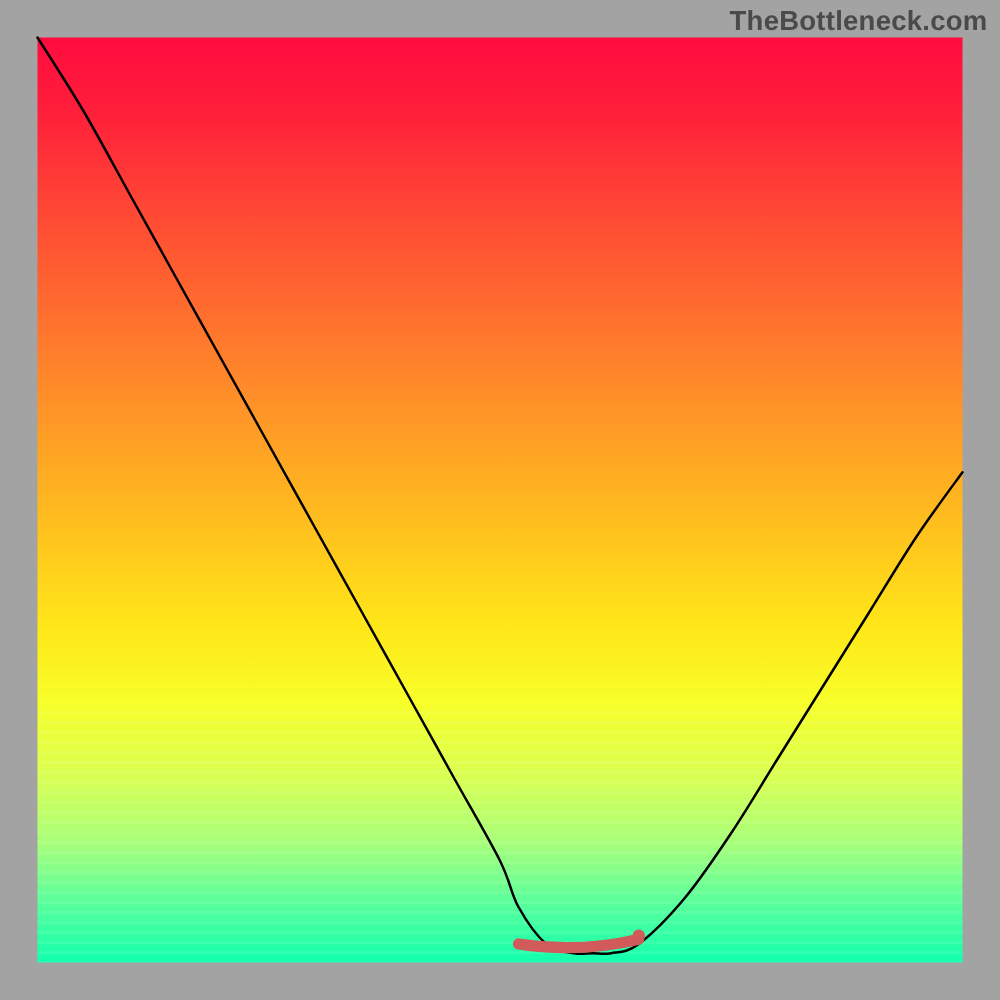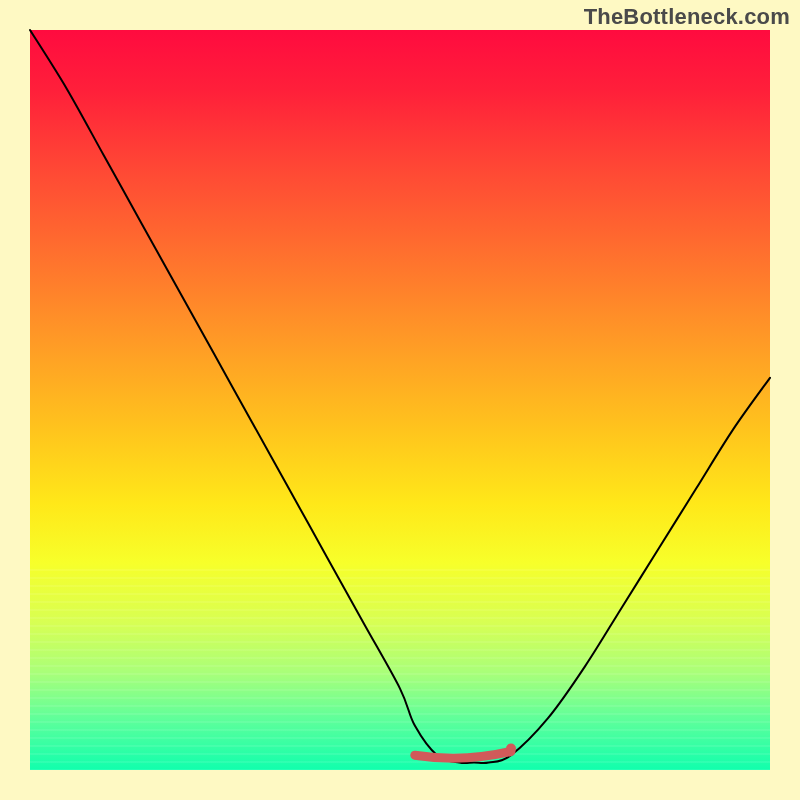--- a/index.html
+++ b/index.html
@@ -8,21 +8,21 @@
     width: 800px;
     height: 800px;
     background: #000;
     font-family: Arial, Helvetica, sans-serif;
     overflow: hidden;
   }
   .frame {
     position: relative;
     width: 800px;
     height: 800px;
-    background: #fef9c3;
+    background: #a3a3a3;
   }
   .watermark {
     position: absolute;
     top: 4px;
     right: 10px;
     color: #4a4a4a;
     font-size: 22px;
     font-weight: 600;
     letter-spacing: 0.2px;
     user-select: none;

